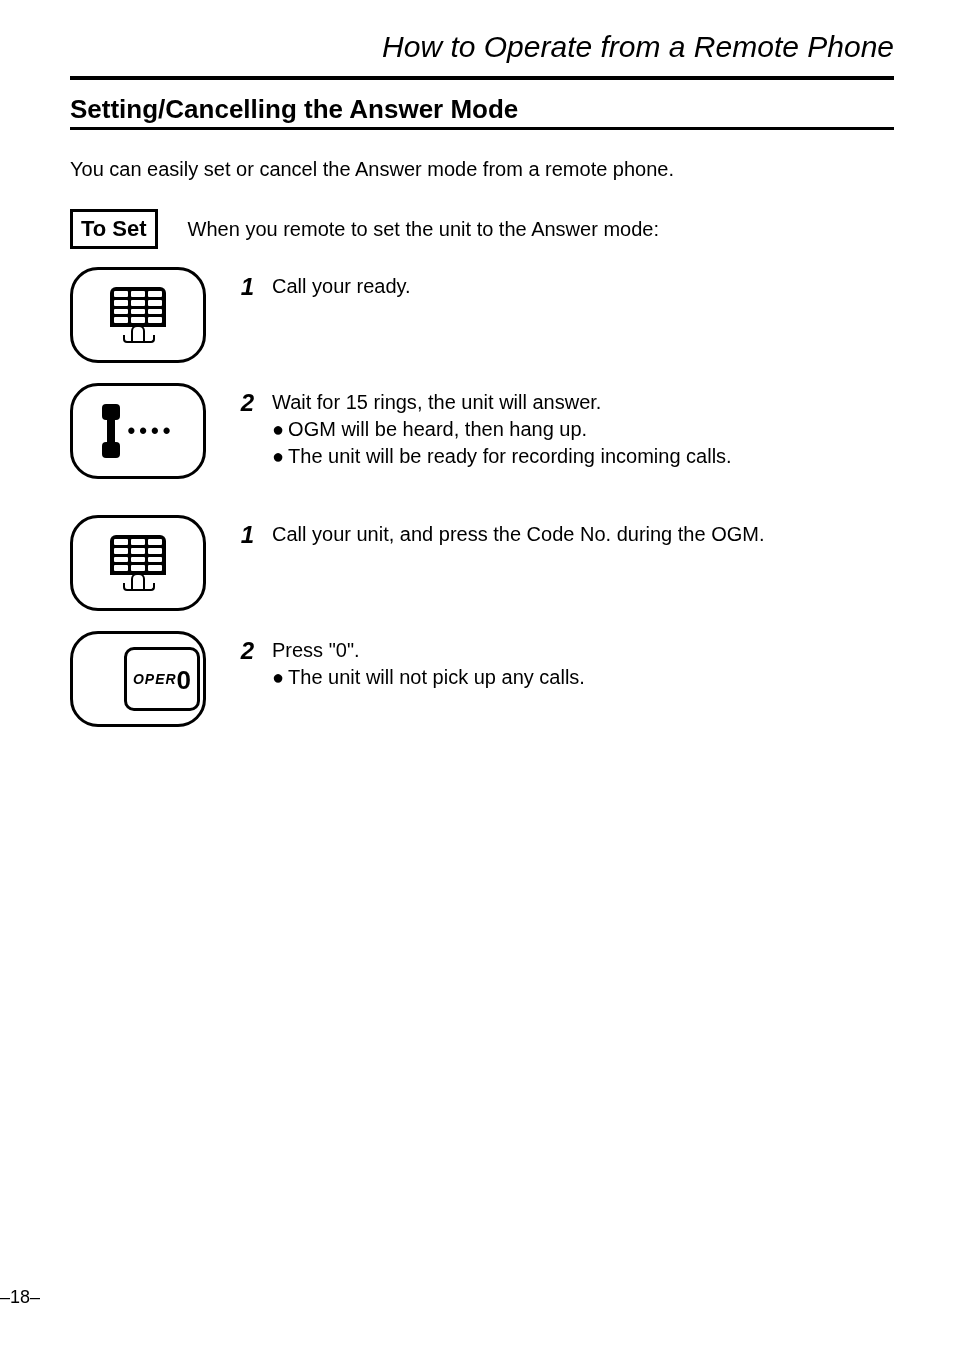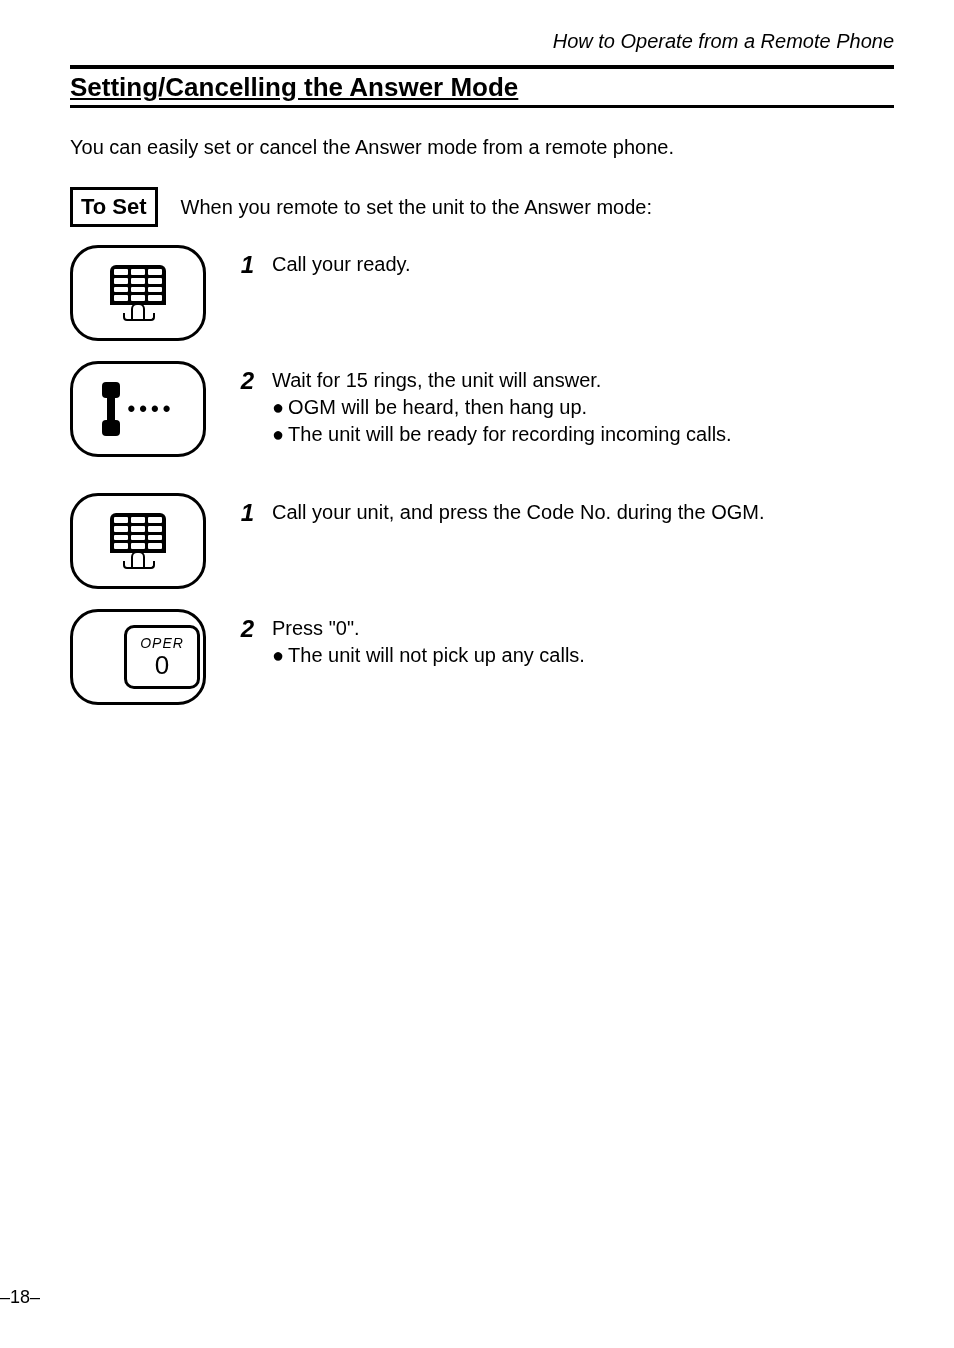--- a/index.html
+++ b/index.html
@@ -11,33 +11,32 @@
     width: 954px;
     height: 1348px;
     position: relative;
   }
   .page {
     padding: 20px 60px 0 70px;
   }
   .running-head {
     text-align: right;
     font-style: italic;
-    font-size: 20px;
+    font-size: 30px;
     margin: 10px 0 12px 0;
   }
   .thick-rule {
     border: none;
     border-top: 4px solid #000;
     margin: 0;
   }
   .section-title {
     font-size: 26px;
     font-weight: bold;
-    margin: 3px 0 2px 0;
-    text-decoration: underline;
+    margin: 14px 0 2px 0;
   }
   .title-underline {
     position: relative;
     border: none;
     border-top: 3px solid #000;
     margin: 0 0 28px 0;
   }
   .title-underline::after {
     
     content: "";
@@ -48,21 +47,21 @@
     height: 8px;
     background: #000;
   }
   .intro {
     font-size: 20px;
     margin-bottom: 28px;
   }
   .sub-row {
     display: flex;
     align-items: center;
-    gap: 23px;
+    gap: 30px;
     margin-bottom: 18px;
   }
   .sub-label {
     border: 3px solid #000;
     padding: 4px 8px;
     font-size: 22px;
     font-weight: bold;
     display: inline-block;
   }
   .sub-desc {
@@ -148,22 +147,22 @@
   .handset .ear { top:0; }
   .handset .mouth { bottom:0; }
   .handset .bar {
     position:absolute; left:5px; top:8px; width:8px; height:38px; background:#000;
   }
   .dots { font-size:22px; font-weight:bold; letter-spacing:4px; }
 
   
   .oper-key {
     width:70px; height:58px; border:3px solid #000; border-radius:10px;
-    display:flex; flex-direction:column; align-items:center; justify-content:center;
-    font-weight:normal; line-height:1;margin-left:48px;
+    display:flex; flex-direction:row; align-items:center; justify-content:center;
+    font-weight:bold; line-height:1;margin-left:48px;
   }
   .oper-key .lbl { font-size:14px; font-style:italic; letter-spacing:1px; }
   .oper-key .zero { font-size:26px; margin-top:2px; }
 
   .to-cancel-block { margin-top: 36px; }
 </style>
 </head>
 <body>
 
 <div class="page">

